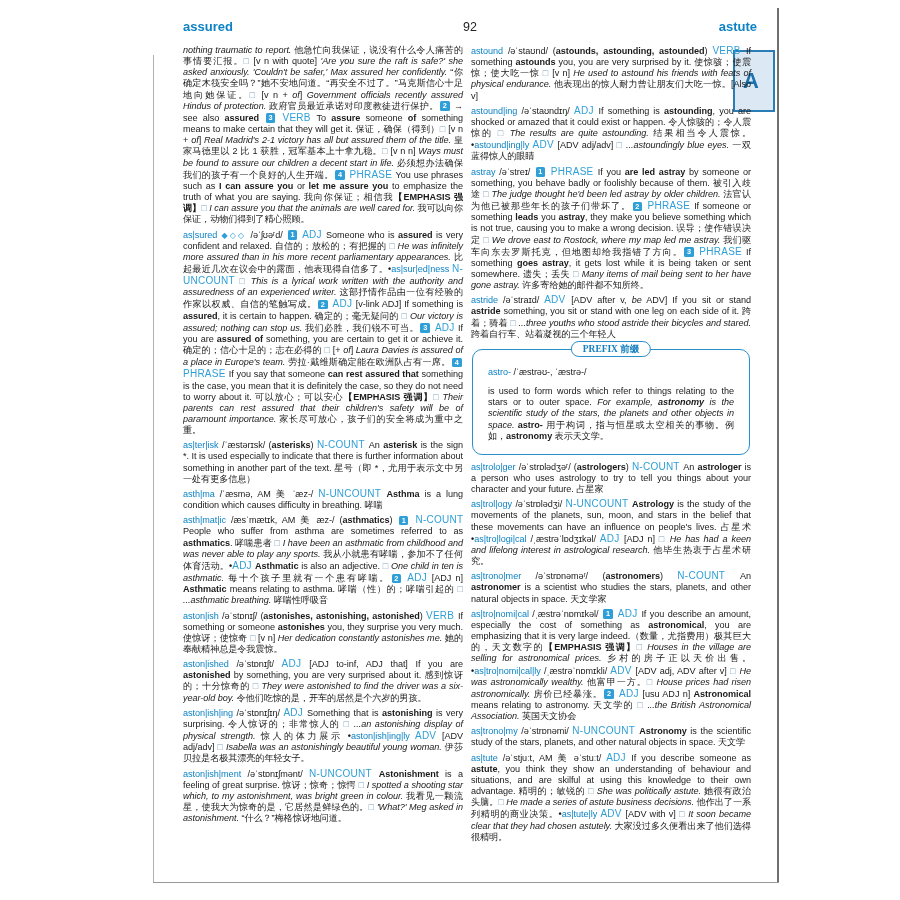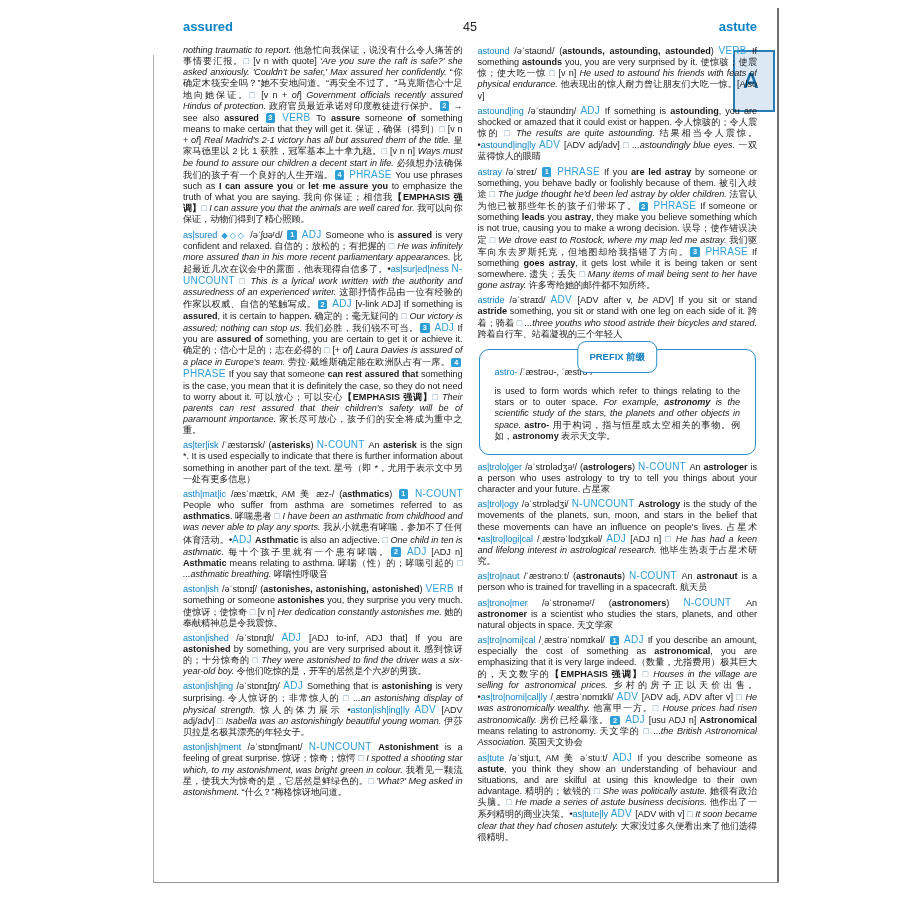--- a/index.html
+++ b/index.html
@@ -27,21 +27,21 @@
   .rh-page{position:absolute;left:50%;transform:translateX(-50%);top:1px;font-size:12.5px;color:#222}
 
   
   .thumb-tab{
     position:absolute;left:733px;top:50px;width:42px;height:62px;box-sizing:border-box;
     background:#dce9f5;border:2px solid #2a7db5;display:flex;align-items:center;
     padding-left:8px;font-size:22px;font-weight:700;color:#1a71ad;
   }
 
   
-  main{position:absolute;left:183px;top:45px;width:574px;height:838px;overflow:hidden;display:flex;gap:15px}
+  main{position:absolute;left:183px;top:45px;width:574px;height:838px;overflow:hidden;display:flex;gap:8px}
   .col{width:280px;font-size:9.1px;line-height:11.15px;letter-spacing:-0.05px}
   .entry{margin:0 0 3px;text-align:justify}
 
   
   .r-h,.r-d{color:var(--hw);font-weight:400}
   .r-p{color:var(--ink)}
   .r-b{font-weight:700}
   .r-i{font-style:italic}
   .r-bi{font-weight:700;font-style:italic}
   .r-g{color:var(--lbl);font-size:10px;letter-spacing:.25px}
@@ -56,62 +56,63 @@
   }
 
   
   .prefix-box{
     position:relative;border:1.5px solid var(--box);border-radius:10px;
     margin:9px 1px 6px;padding:9px 7px 4px;
   }
   .prefix-box .pill{
     position:absolute;top:-8.5px;left:50%;transform:translateX(-50%);
     background:#fff;border:1.5px solid var(--box);border-radius:9px;
-    padding:8px 11px;font-size:9.5px;font-weight:700;line-height:14px;color:#1580c0;white-space:nowrap;
+    padding:0 11px;font-size:9.5px;font-weight:700;line-height:14px;color:#1580c0;white-space:nowrap;font-family:Liberation Serif, serif;
   }
   .boxp{margin:8px;text-align:justify}
 </style>
 </head>
 <body>
 
 <div class="edge edge-left"></div>
 <div class="edge edge-right"></div>
 <div class="edge edge-bottom"></div>
 
 <div class="runhead">
   <span class="rh-word rh-left">assured</span>
-  <span class="rh-page">45</span>
+  <span class="rh-page">92</span>
   <span class="rh-word rh-right">astute</span>
 </div>
 
 <div class="thumb-tab">
   <span>A</span>
 </div>
 
 <main>
   <div class="col" id="col-left">
       <p class="entry"><span class="r-i">nothing traumatic to report. </span><span class="r-t">他急忙向我保证，说没有什么令人痛苦的事情要汇报。</span><span class="r-q">□ </span><span class="r-t">[v n with quote] </span><span class="r-i">'Are you sure the raft is safe?' she asked anxiously. 'Couldn't be safer,' Max assured her confidently. </span><span class="r-t">“你确定木筏安全吗？”她不安地问道。“再安全不过了。”马克斯信心十足地向她保证。</span><span class="r-q">□ </span><span class="r-t">[v n + </span><span class="r-i">of</span><span class="r-t">] </span><span class="r-i">Government officials recently assured Hindus of protection. </span><span class="r-t">政府官员最近承诺对印度教徒进行保护。</span><span class="r-n">2</span><span class="r-t"> → see also </span><span class="r-b">assured </span><span class="r-n">3</span><span class="r-g"> VERB </span><span class="r-t">To </span><span class="r-b">assure</span><span class="r-t"> someone </span><span class="r-b">of</span><span class="r-t"> something means to make certain that they will get it. 保证，确保（得到）</span><span class="r-q">□ </span><span class="r-t">[v n + </span><span class="r-i">of</span><span class="r-t">] </span><span class="r-i">Real Madrid's 2-1 victory has all but assured them of the title. </span><span class="r-t">皇家马德里以 2 比 1 获胜，冠军基本上十拿九稳。</span><span class="r-q">□ </span><span class="r-t">[v n n] </span><span class="r-i">Ways must be found to assure our children a decent start in life. </span><span class="r-t">必须想办法确保我们的孩子有一个良好的人生开端。</span><span class="r-n">4</span><span class="r-g"> PHRASE </span><span class="r-t">You use phrases such as </span><span class="r-b">I can assure you</span><span class="r-t"> or </span><span class="r-b">let me assure you</span><span class="r-t"> to emphasize the truth of what you are saying. 我向你保证；相信我</span><span class="r-em">【EMPHASIS 强调】</span><span class="r-q">□ </span><span class="r-i">I can assure you that the animals are well cared for. </span><span class="r-t">我可以向你保证，动物们得到了精心照顾。</span></p>
       <p class="entry"><span class="r-h">as|sured</span><span class="r-f"> ◆◇◇ </span><span class="r-p">/əˈʃʊəʳd/ </span><span class="r-n">1</span><span class="r-g"> ADJ </span><span class="r-t">Someone who is </span><span class="r-b">assured</span><span class="r-t"> is very confident and relaxed. 自信的；放松的；有把握的 </span><span class="r-q">□ </span><span class="r-i">He was infinitely more assured than in his more recent parliamentary appearances. </span><span class="r-t">比起最近几次在议会中的露面，他表现得自信多了。</span><span class="r-bu">•</span><span class="r-d">as|sur|ed|ness </span><span class="r-g">N-UNCOUNT </span><span class="r-q">□ </span><span class="r-i">This is a lyrical work written with the authority and assuredness of an experienced writer. </span><span class="r-t">这部抒情作品由一位有经验的作家以权威、自信的笔触写成。</span><span class="r-n">2</span><span class="r-g"> ADJ </span><span class="r-t">[v-link ADJ] If something is </span><span class="r-b">assured</span><span class="r-t">, it is certain to happen. 确定的；毫无疑问的 </span><span class="r-q">□ </span><span class="r-i">Our victory is assured; nothing can stop us. </span><span class="r-t">我们必胜，我们锐不可当。</span><span class="r-n">3</span><span class="r-g"> ADJ </span><span class="r-t">If you are </span><span class="r-b">assured of</span><span class="r-t"> something, you are certain to get it or achieve it. 确定的；信心十足的；志在必得的 </span><span class="r-q">□ </span><span class="r-t">[+ </span><span class="r-i">of</span><span class="r-t">] </span><span class="r-i">Laura Davies is assured of a place in Europe's team. </span><span class="r-t">劳拉·戴维斯确定能在欧洲队占有一席。</span><span class="r-n">4</span><span class="r-g"> PHRASE </span><span class="r-t">If you say that someone </span><span class="r-b">can rest assured that</span><span class="r-t"> something is the case, you mean that it is definitely the case, so they do not need to worry about it. 可以放心；可以安心</span><span class="r-em">【EMPHASIS 强调】</span><span class="r-q">□ </span><span class="r-i">Their parents can rest assured that their children's safety will be of paramount importance. </span><span class="r-t">家长尽可放心，孩子们的安全将成为重中之重。</span></p>
       <p class="entry"><span class="r-h">as|ter|isk</span><span class="r-p"> /ˈæstərɪsk/ </span><span class="r-t">(</span><span class="r-b">asterisks</span><span class="r-t">) </span><span class="r-g">N-COUNT </span><span class="r-t">An </span><span class="r-b">asterisk</span><span class="r-t"> is the sign *. It is used especially to indicate that there is further information about something in another part of the text. 星号（即 *，尤用于表示文中另一处有更多信息）</span></p>
+      <p class="entry"><span class="r-h">asth|ma</span><span class="r-p"> /ˈæsmə, AM 美 ˈæz-/ </span><span class="r-g">N-UNCOUNT </span><span class="r-b">Asthma</span><span class="r-t"> is a lung condition which causes difficulty in breathing. 哮喘</span></p>
       <p class="entry"><span class="r-h">asth|mat|ic</span><span class="r-p"> /æsˈmætɪk, AM 美 æz-/ </span><span class="r-t">(</span><span class="r-b">asthmatics</span><span class="r-t">) </span><span class="r-n">1</span><span class="r-g"> N-COUNT </span><span class="r-t">People who suffer from asthma are sometimes referred to as </span><span class="r-b">asthmatics</span><span class="r-t">. 哮喘患者 </span><span class="r-q">□ </span><span class="r-i">I have been an asthmatic from childhood and was never able to play any sports. </span><span class="r-t">我从小就患有哮喘，参加不了任何体育活动。</span><span class="r-bu">•</span><span class="r-g">ADJ </span><span class="r-b">Asthmatic</span><span class="r-t"> is also an adjective. </span><span class="r-q">□ </span><span class="r-i">One child in ten is asthmatic. </span><span class="r-t">每十个孩子里就有一个患有哮喘。</span><span class="r-n">2</span><span class="r-g"> ADJ </span><span class="r-t">[ADJ n] </span><span class="r-b">Asthmatic</span><span class="r-t"> means relating to asthma. 哮喘（性）的；哮喘引起的 </span><span class="r-q">□ </span><span class="r-i">...asthmatic breathing. </span><span class="r-t">哮喘性呼吸音</span></p>
       <p class="entry"><span class="r-h">aston|ish</span><span class="r-p"> /əˈstɒnɪʃ/ </span><span class="r-t">(</span><span class="r-b">astonishes, astonishing, astonished</span><span class="r-t">) </span><span class="r-g">VERB </span><span class="r-t">If something or someone </span><span class="r-b">astonishes</span><span class="r-t"> you, they surprise you very much. 使惊讶；使惊奇 </span><span class="r-q">□ </span><span class="r-t">[v n] </span><span class="r-i">Her dedication constantly astonishes me. </span><span class="r-t">她的奉献精神总是令我震惊。</span></p>
       <p class="entry"><span class="r-h">aston|ished</span><span class="r-p"> /əˈstɒnɪʃt/ </span><span class="r-g">ADJ </span><span class="r-t">[ADJ to-inf, ADJ that] If you are </span><span class="r-b">astonished</span><span class="r-t"> by something, you are very surprised about it. 感到惊讶的；十分惊奇的 </span><span class="r-q">□ </span><span class="r-i">They were astonished to find the driver was a six-year-old boy. </span><span class="r-t">令他们吃惊的是，开车的居然是个六岁的男孩。</span></p>
       <p class="entry"><span class="r-h">aston|ish|ing</span><span class="r-p"> /əˈstɒnɪʃɪŋ/ </span><span class="r-g">ADJ </span><span class="r-t">Something that is </span><span class="r-b">astonishing</span><span class="r-t"> is very surprising. 令人惊讶的；非常惊人的 </span><span class="r-q">□ </span><span class="r-i">...an astonishing display of physical strength. </span><span class="r-t">惊人的体力展示 </span><span class="r-bu">•</span><span class="r-d">aston|ish|ing|ly </span><span class="r-g">ADV </span><span class="r-t">[ADV adj/adv] </span><span class="r-q">□ </span><span class="r-i">Isabella was an astonishingly beautiful young woman. </span><span class="r-t">伊莎贝拉是名极其漂亮的年轻女子。</span></p>
       <p class="entry"><span class="r-h">aston|ish|ment</span><span class="r-p"> /əˈstɒnɪʃmənt/ </span><span class="r-g">N-UNCOUNT </span><span class="r-b">Astonishment</span><span class="r-t"> is a feeling of great surprise. 惊讶；惊奇；惊愕 </span><span class="r-q">□ </span><span class="r-i">I spotted a shooting star which, to my astonishment, was bright green in colour. </span><span class="r-t">我看见一颗流星，使我大为惊奇的是，它居然是鲜绿色的。</span><span class="r-q">□ </span><span class="r-i">'What?' Meg asked in astonishment. </span><span class="r-t">“什么？”梅格惊讶地问道。</span></p>
     </div>
   <div class="col" id="col-right">
       <p class="entry"><span class="r-h">astound</span><span class="r-p"> /əˈstaʊnd/ </span><span class="r-t">(</span><span class="r-b">astounds, astounding, astounded</span><span class="r-t">) </span><span class="r-g">VERB </span><span class="r-t">If something </span><span class="r-b">astounds</span><span class="r-t"> you, you are very surprised by it. 使惊骇；使震惊；使大吃一惊 </span><span class="r-q">□ </span><span class="r-t">[v n] </span><span class="r-i">He used to astound his friends with feats of physical endurance. </span><span class="r-t">他表现出的惊人耐力曾让朋友们大吃一惊。[Also v]</span></p>
       <p class="entry"><span class="r-h">astound|ing</span><span class="r-p"> /əˈstaʊndɪŋ/ </span><span class="r-g">ADJ </span><span class="r-t">If something is </span><span class="r-b">astounding</span><span class="r-t">, you are shocked or amazed that it could exist or happen. 令人惊骇的；令人震惊的 </span><span class="r-q">□ </span><span class="r-i">The results are quite astounding. </span><span class="r-t">结果相当令人震惊。</span><span class="r-bu">•</span><span class="r-d">astound|ing|ly </span><span class="r-g">ADV </span><span class="r-t">[ADV adj/adv] </span><span class="r-q">□ </span><span class="r-i">...astoundingly blue eyes. </span><span class="r-t">一双蓝得惊人的眼睛</span></p>
       <p class="entry"><span class="r-h">astray</span><span class="r-p"> /əˈstreɪ/ </span><span class="r-n">1</span><span class="r-g"> PHRASE </span><span class="r-t">If you </span><span class="r-b">are led astray</span><span class="r-t"> by someone or something, you behave badly or foolishly because of them. 被引入歧途 </span><span class="r-q">□ </span><span class="r-i">The judge thought he'd been led astray by older children. </span><span class="r-t">法官认为他已被那些年长的孩子们带坏了。</span><span class="r-n">2</span><span class="r-g"> PHRASE </span><span class="r-t">If someone or something </span><span class="r-b">leads</span><span class="r-t"> you </span><span class="r-b">astray</span><span class="r-t">, they make you believe something which is not true, causing you to make a wrong decision. 误导；使作错误决定 </span><span class="r-q">□ </span><span class="r-i">We drove east to Rostock, where my map led me astray. </span><span class="r-t">我们驱车向东去罗斯托克，但地图却给我指错了方向。</span><span class="r-n">3</span><span class="r-g"> PHRASE </span><span class="r-t">If something </span><span class="r-b">goes astray</span><span class="r-t">, it gets lost while it is being taken or sent somewhere. 遗失；丢失 </span><span class="r-q">□ </span><span class="r-i">Many items of mail being sent to her have gone astray. </span><span class="r-t">许多寄给她的邮件都不知所终。</span></p>
       <p class="entry"><span class="r-h">astride</span><span class="r-p"> /əˈstraɪd/ </span><span class="r-g">ADV </span><span class="r-t">[ADV after v, </span><span class="r-i">be</span><span class="r-t"> ADV] If you sit or stand </span><span class="r-b">astride</span><span class="r-t"> something, you sit or stand with one leg on each side of it. 跨着；骑着 </span><span class="r-q">□ </span><span class="r-i">...three youths who stood astride their bicycles and stared. </span><span class="r-t">跨着自行车、站着凝视的三个年轻人</span></p>
       <div class="prefix-box">
         <div class="pill">PREFIX 前缀</div>
         <p class="boxp"><span class="r-h">astro-</span><span class="r-p"> /ˈæstrəʊ-, ˈæstrə-/</span></p>
         <p class="boxp"><span class="r-t">is used to form words which refer to things relating to the stars or to outer space. </span><span class="r-i">For example, </span><span class="r-bi">astronomy</span><span class="r-i"> is the scientific study of the stars, the planets and other objects in space. </span><span class="r-b">astro-</span><span class="r-t"> 用于构词，指与恒星或太空相关的事物。例如，</span><span class="r-b">astronomy</span><span class="r-t"> 表示天文学。</span></p>
       </div>
       <p class="entry"><span class="r-h">as|trolo|ger</span><span class="r-p"> /əˈstrɒlədʒəʳ/ </span><span class="r-t">(</span><span class="r-b">astrologers</span><span class="r-t">) </span><span class="r-g">N-COUNT </span><span class="r-t">An </span><span class="r-b">astrologer</span><span class="r-t"> is a person who uses astrology to try to tell you things about your character and your future. 占星家</span></p>
       <p class="entry"><span class="r-h">as|trol|ogy</span><span class="r-p"> /əˈstrɒlədʒi/ </span><span class="r-g">N-UNCOUNT </span><span class="r-b">Astrology</span><span class="r-t"> is the study of the movements of the planets, sun, moon, and stars in the belief that these movements can have an influence on people's lives. 占星术 </span><span class="r-bu">•</span><span class="r-d">as|tro|logi|cal </span><span class="r-p">/ˌæstrəˈlɒdʒɪkəl/ </span><span class="r-g">ADJ </span><span class="r-t">[ADJ n] </span><span class="r-q">□ </span><span class="r-i">He has had a keen and lifelong interest in astrological research. </span><span class="r-t">他毕生热衷于占星术研究。</span></p>
-      <p class="entry"><span class="r-h">as|tro|naut</span><span class="r-p"> /ˈæstrənɔːt/ </span><span class="r-t">(</span><span class="r-b">astronauts</span><span class="r-t">) </span><span class="r-g">N-COUNT </span><span class="r-t">An </span><span class="r-b">astronaut</span><span class="r-t"> is a person who is trained for travelling in a spacecraft. 航天员</span></p>
       <p class="entry"><span class="r-h">as|trono|mer</span><span class="r-p"> /əˈstrɒnəməʳ/ </span><span class="r-t">(</span><span class="r-b">astronomers</span><span class="r-t">) </span><span class="r-g">N-COUNT </span><span class="r-t">An </span><span class="r-b">astronomer</span><span class="r-t"> is a scientist who studies the stars, planets, and other natural objects in space. 天文学家</span></p>
       <p class="entry"><span class="r-h">as|tro|nomi|cal</span><span class="r-p"> /ˌæstrəˈnɒmɪkəl/ </span><span class="r-n">1</span><span class="r-g"> ADJ </span><span class="r-t">If you describe an amount, especially the cost of something as </span><span class="r-b">astronomical</span><span class="r-t">, you are emphasizing that it is very large indeed.（数量，尤指费用）极其巨大的，天文数字的</span><span class="r-em">【EMPHASIS 强调】</span><span class="r-q">□ </span><span class="r-i">Houses in the village are selling for astronomical prices. </span><span class="r-t">乡村的房子正以天价出售。</span><span class="r-bu">•</span><span class="r-d">as|tro|nomi|cal|ly </span><span class="r-p">/ˌæstrəˈnɒmɪkli/ </span><span class="r-g">ADV </span><span class="r-t">[ADV adj, ADV after v] </span><span class="r-q">□ </span><span class="r-i">He was astronomically wealthy. </span><span class="r-t">他富甲一方。</span><span class="r-q">□ </span><span class="r-i">House prices had risen astronomically. </span><span class="r-t">房价已经暴涨。</span><span class="r-n">2</span><span class="r-g"> ADJ </span><span class="r-t">[usu ADJ n] </span><span class="r-b">Astronomical</span><span class="r-t"> means relating to astronomy. 天文学的 </span><span class="r-q">□ </span><span class="r-i">...the British Astronomical Association. </span><span class="r-t">英国天文协会</span></p>
+      <p class="entry"><span class="r-h">as|trono|my</span><span class="r-p"> /əˈstrɒnəmi/ </span><span class="r-g">N-UNCOUNT </span><span class="r-b">Astronomy</span><span class="r-t"> is the scientific study of the stars, planets, and other natural objects in space. 天文学</span></p>
       <p class="entry"><span class="r-h">as|tute</span><span class="r-p"> /əˈstjuːt, AM 美 əˈstuːt/ </span><span class="r-g">ADJ </span><span class="r-t">If you describe someone as </span><span class="r-b">astute</span><span class="r-t">, you think they show an understanding of behaviour and situations, and are skilful at using this knowledge to their own advantage. 精明的；敏锐的 </span><span class="r-q">□ </span><span class="r-i">She was politically astute. </span><span class="r-t">她很有政治头脑。</span><span class="r-q">□ </span><span class="r-i">He made a series of astute business decisions. </span><span class="r-t">他作出了一系列精明的商业决策。</span><span class="r-bu">•</span><span class="r-d">as|tute|ly </span><span class="r-g">ADV </span><span class="r-t">[ADV with v] </span><span class="r-q">□ </span><span class="r-i">It soon became clear that they had chosen astutely. </span><span class="r-t">大家没过多久便看出来了他们选得很精明。</span></p>
     </div>
 </main>
 
 </body></html>

